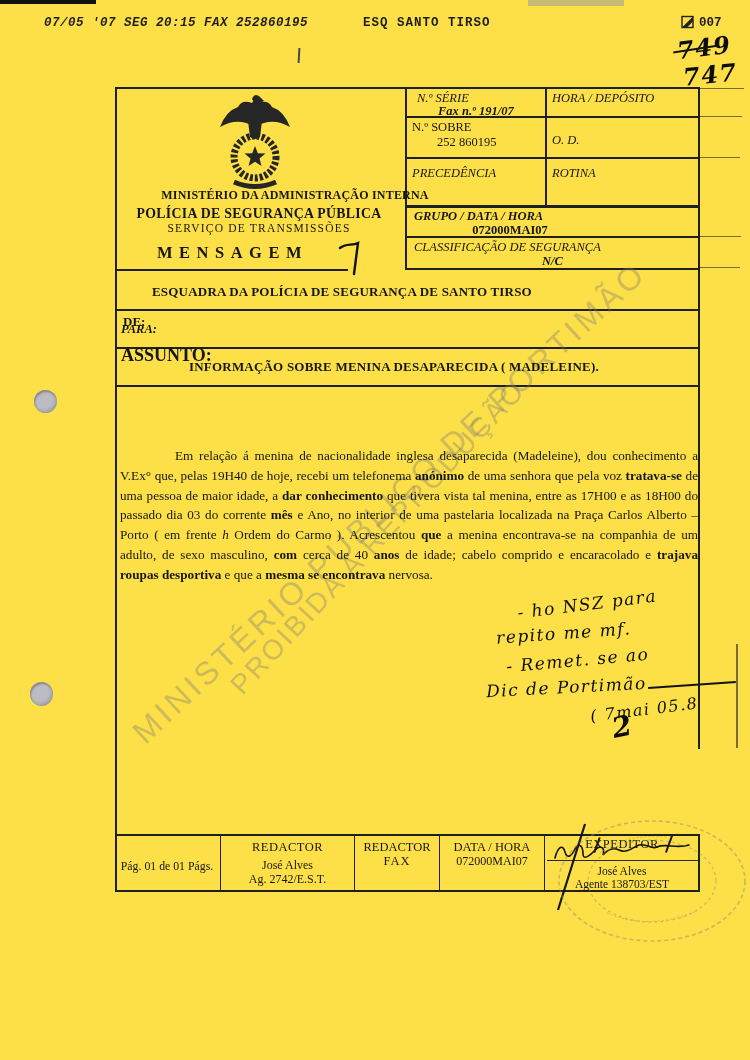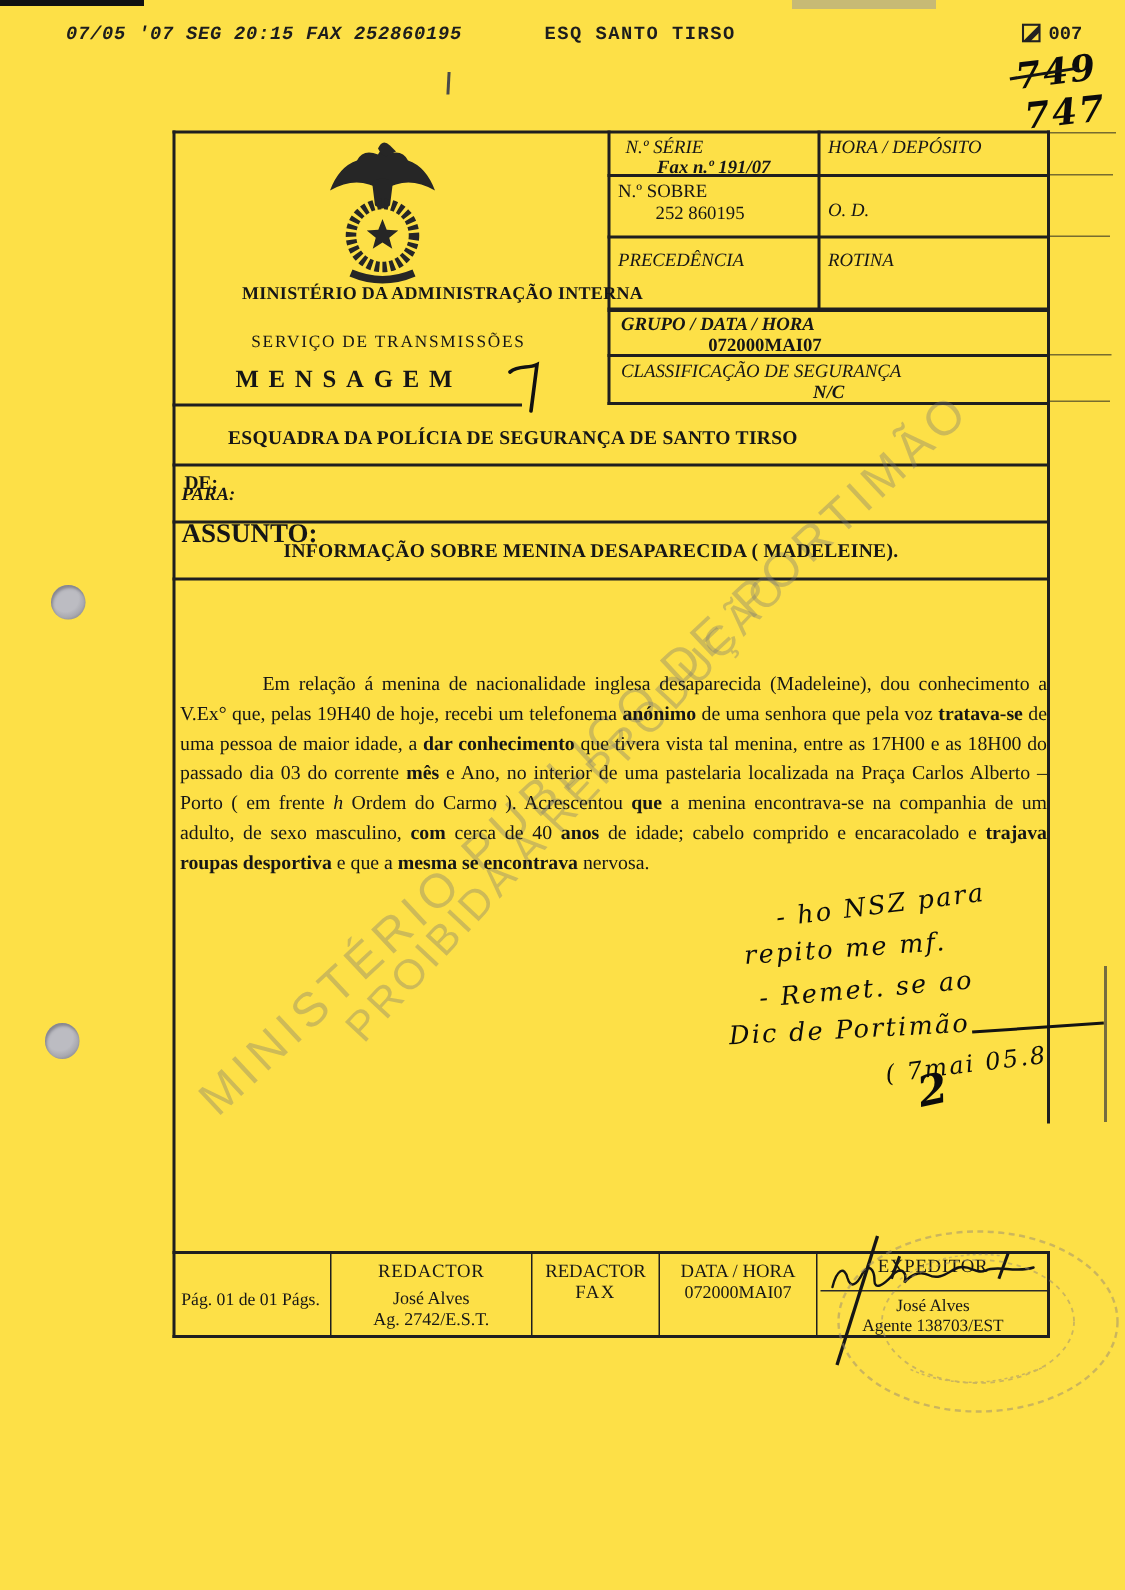--- a/index.html
+++ b/index.html
@@ -73,20 +73,21 @@
 
   <svg class="abs txt" style="left:212px;top:93px;" width="86" height="100" viewBox="0 0 86 100">
     <path d="M8,34 Q14,18 26,14 Q30,6 40,10 Q43,4 46,10 Q56,6 60,14 Q72,18 78,34 Q64,26 52,30 Q47,32 43,30 Q39,32 34,30 Q22,26 8,34 Z" fill="#262626"></path>
     <path d="M40,6 Q43,-1 48,4 L52,8 L46,11 Q43,12 40,6 Z" fill="#262626"></path>
     <path d="M36,28 Q43,24 50,28 L48,44 Q43,48 38,44 Z" fill="#262626"></path>
     <circle cx="43" cy="64" r="21" fill="none" stroke="#262626" stroke-width="7" stroke-dasharray="3 2"></circle>
     <polygon points="43,53 45.8,60.2 53.5,60.6 47.5,65.5 49.5,72.9 43,68.7 36.5,72.9 38.5,65.5 32.5,60.6 40.2,60.2" fill="#262626"></polygon>
     <path d="M22,89 Q43,98 64,89" fill="none" stroke="#262626" stroke-width="5"></path>
   </svg>
   <div class="abs ser b ctr nowrap txt" style="left:118px;top:188px;width:282px;font-size:12px;letter-spacing:0.2px;margin-left:36px;">MINISTÉRIO DA ADMINISTRAÇÃO INTERNA</div>
+  <div class="abs ser b ctr nowrap txt" style="left:118px;top:206px;width:282px;font-size:13.8px;letter-spacing:0.3px;">POLÍCIA DE SEGURANÇA PÚBLICA</div>
   <div class="abs ser ctr nowrap txt" style="left:118px;top:222px;width:282px;font-size:11.5px;letter-spacing:1.2px;">SERVIÇO DE TRANSMISSÕES</div>
   <div class="abs ser b ctr nowrap txt" style="left:130px;top:243px;width:205px;font-size:16.5px;letter-spacing:6.5px;">MENSAGEM</div>
   <svg class="abs hwz" style="left:337px;top:240px;" width="26" height="38" viewBox="0 0 26 38">
     <path d="M3,8 C9,3 15,6 21,3 L17,34" stroke="#111" stroke-width="2.4" fill="none" stroke-linecap="round"></path>
   </svg>
 
   <div class="abs ser it nowrap txt" style="left:417px;top:91px;font-size:12.5px;">N.º  SÉRIE</div>
   <div class="abs ser it b nowrap txt" style="left:438px;top:104px;font-size:12.5px;">Fax n.º 191/07</div>
   <div class="abs ser it nowrap txt" style="left:552px;top:91px;font-size:12.5px;">HORA / DEPÓSITO</div>
   <div class="abs ser nowrap txt" style="left:412px;top:120px;font-size:12.5px;">N.º SOBRE</div>

